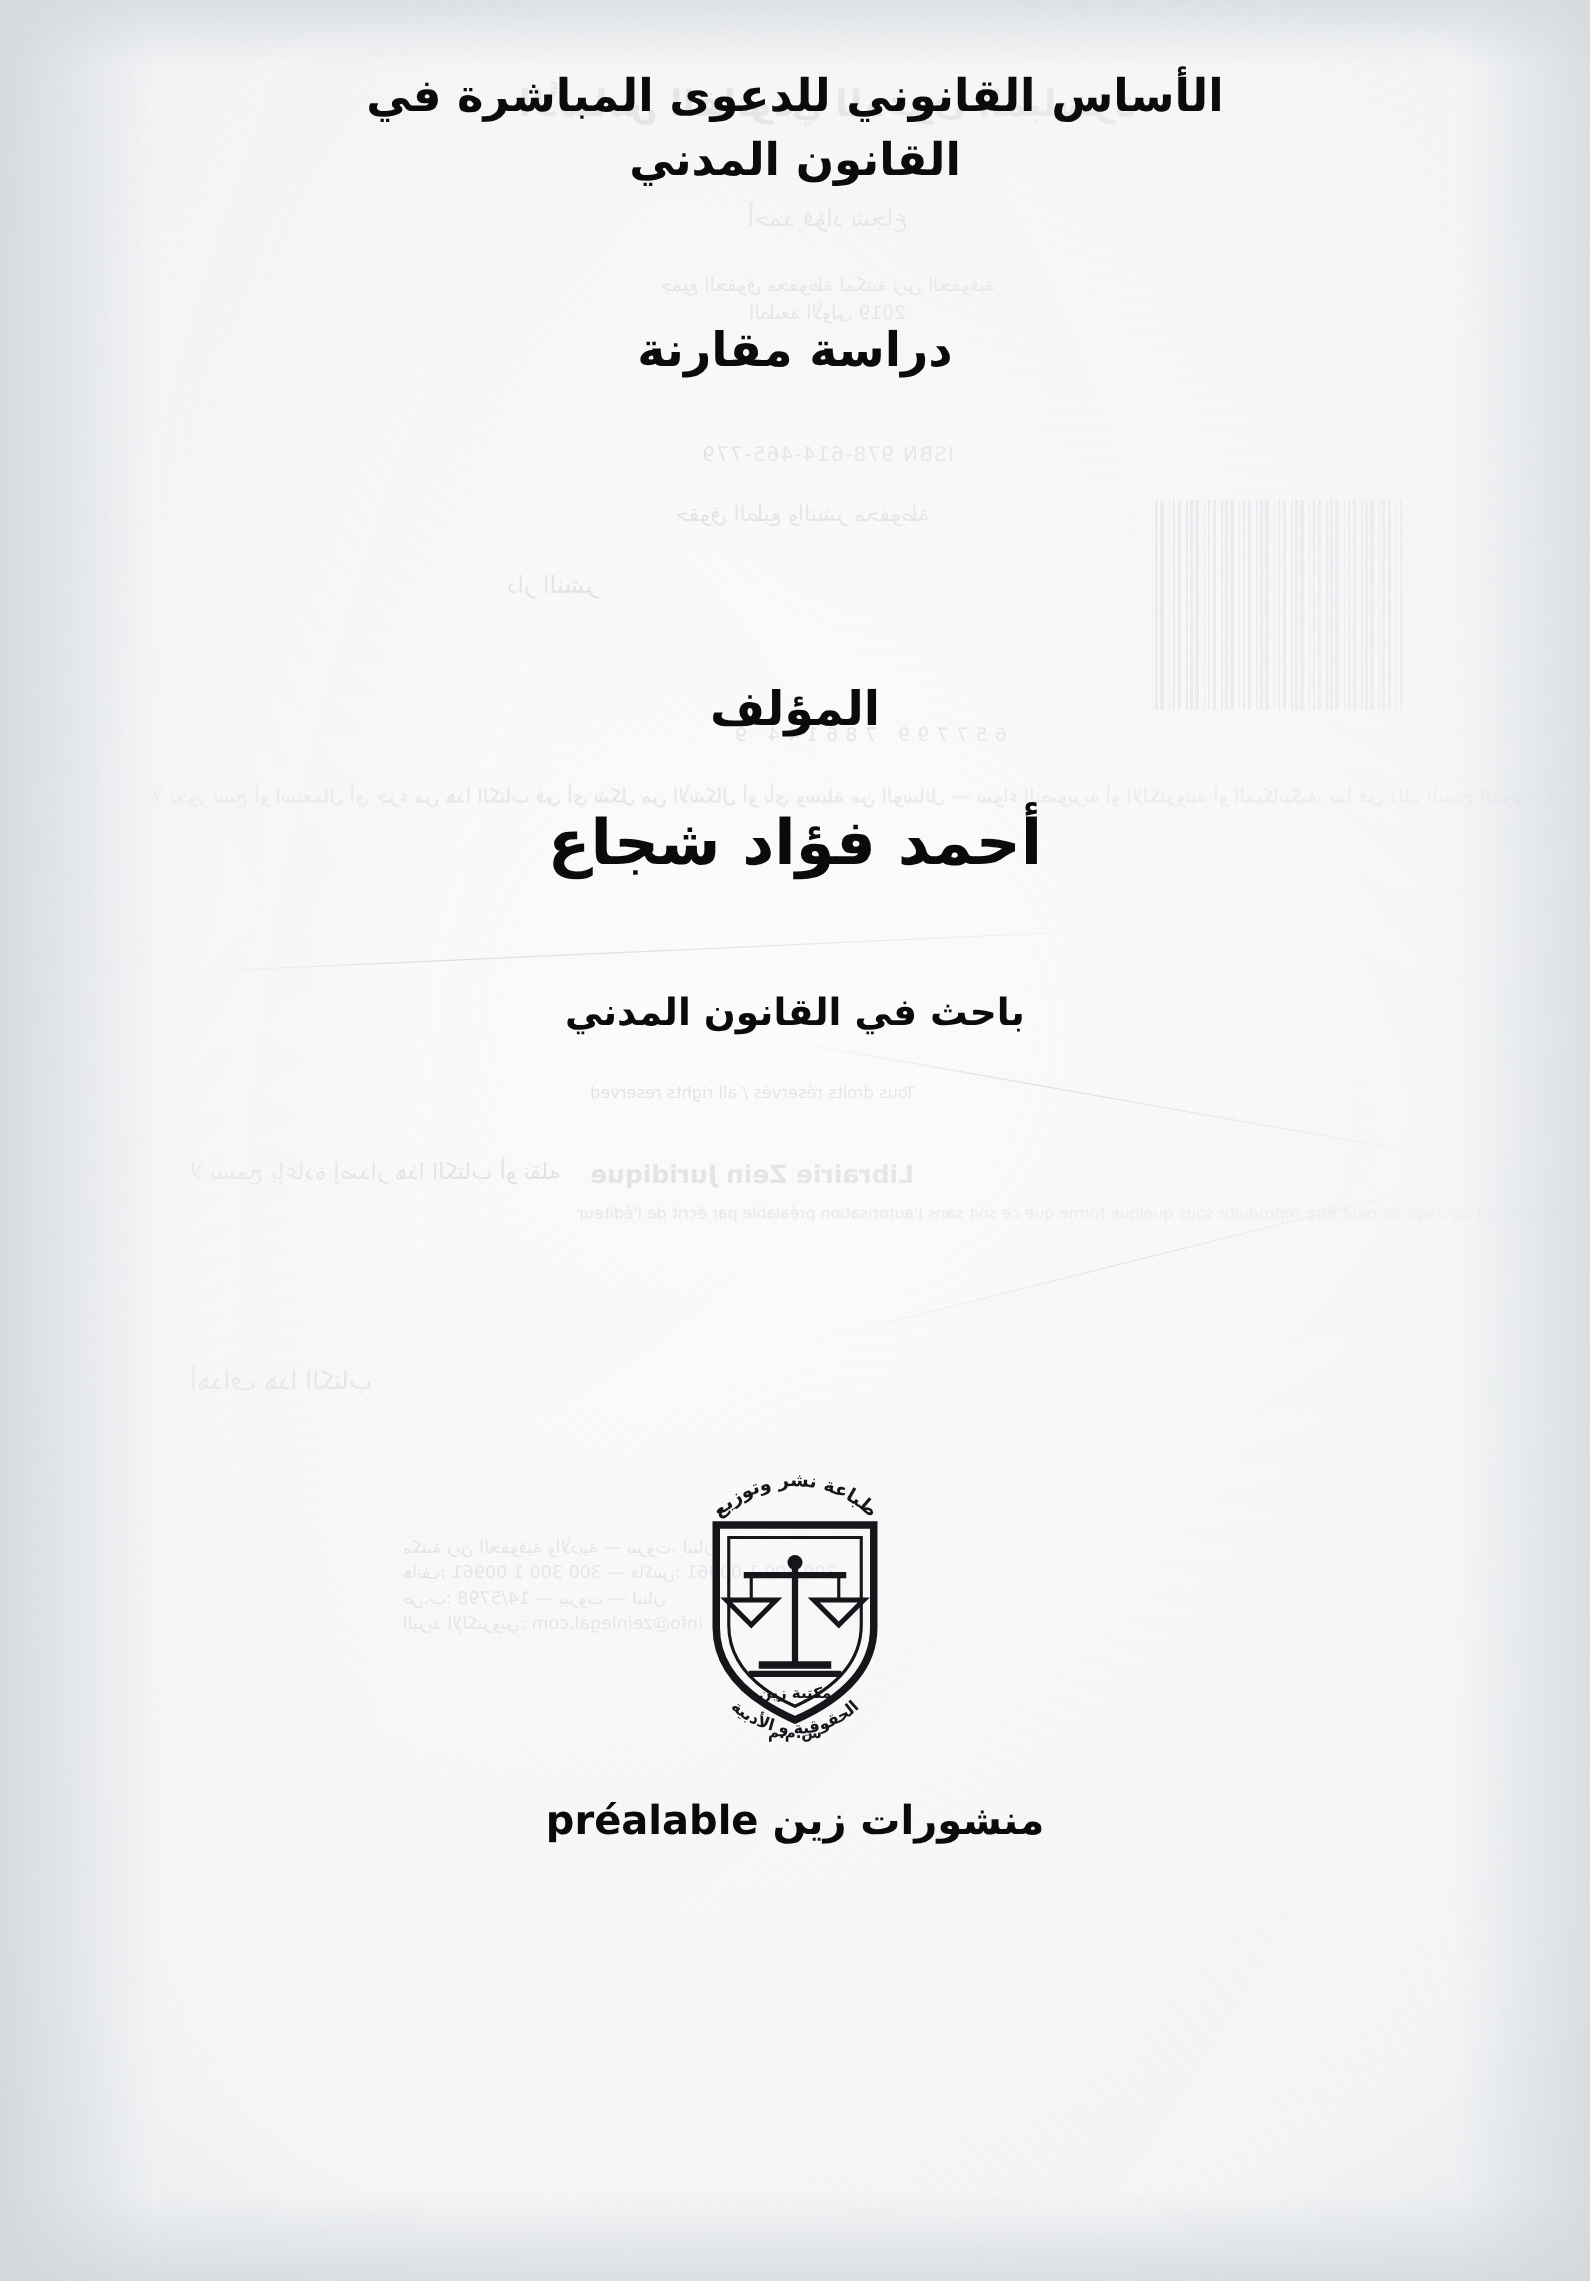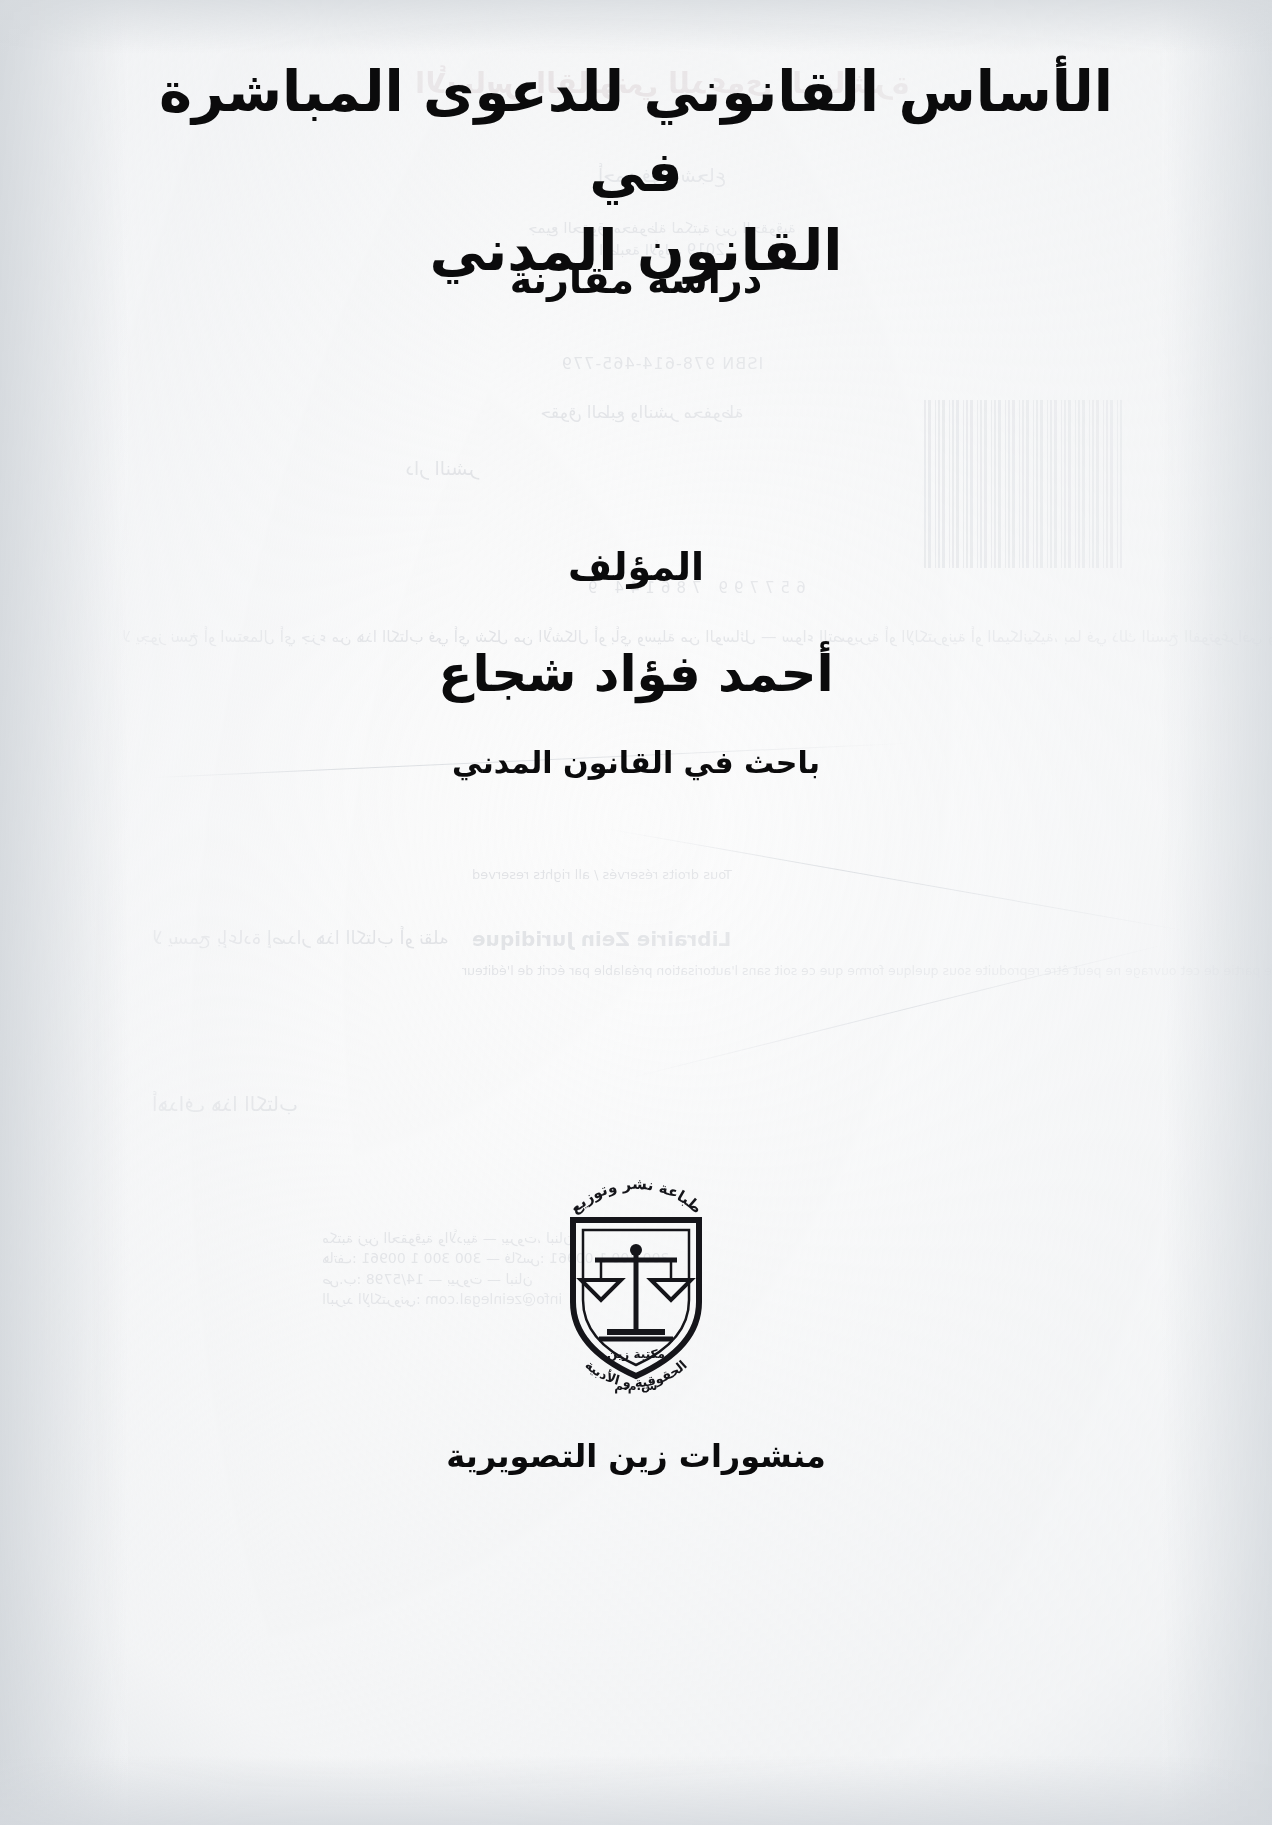--- a/index.html
+++ b/index.html
@@ -209,21 +209,21 @@
     position: absolute;
     width: 100%;
     text-align: center;
     line-height: 1.28;
   }
   .title-main {
     top: 52px;
     left: 0;
     padding: 0 120px;
     box-sizing: border-box;
-    font-size: 56px;
+    font-size: 36px;
     font-weight: bold;
     letter-spacing: -0.5px;
     line-height: 1.42;
   }
   .title-sub {
     top: 256px;
     font-size: 38px;
     font-weight: bold;
   }
   .author-label {
@@ -231,21 +231,21 @@
     font-size: 38px;
     font-weight: bold;
   }
   .author-name {
     top: 642px;
     font-size: 50px;
     font-weight: bold;
     letter-spacing: 0.5px;
   }
   .author-role {
-    top: 744px;
+    top: 792px;
     font-size: 30px;
     font-weight: bold;
   }
   .publisher-line {
     top: 1436px;
     font-size: 32px;
     font-weight: bold;
   }
 
   
@@ -335,15 +335,15 @@
           <textPath href="#arcTop" startOffset="50%" text-anchor="middle">طباعة نشر وتوزيع</textPath>
         </text>
         <text font-size="13" font-weight="bold" fill="#15151a" font-family="'DejaVu Sans', sans-serif">
           <textPath href="#arcBot" startOffset="50%" text-anchor="middle">الحقوقية و الأدبية</textPath>
         </text>
         <text x="115" y="196" font-size="12" font-weight="bold" fill="#15151a" text-anchor="middle" font-family="'DejaVu Sans', sans-serif">مكتبة زين</text>
         <text x="115" y="228" font-size="12" font-weight="bold" fill="#15151a" text-anchor="middle" font-family="'DejaVu Sans', sans-serif">ش.م.م</text>
       </svg>
     </div>
 
-    <div class="fg publisher-line">منشورات زين التصويرية</div>
+    <div class="fg publisher-line">منشورات زين préalable</div>
   </div>
 </div>
 
 </body></html>

